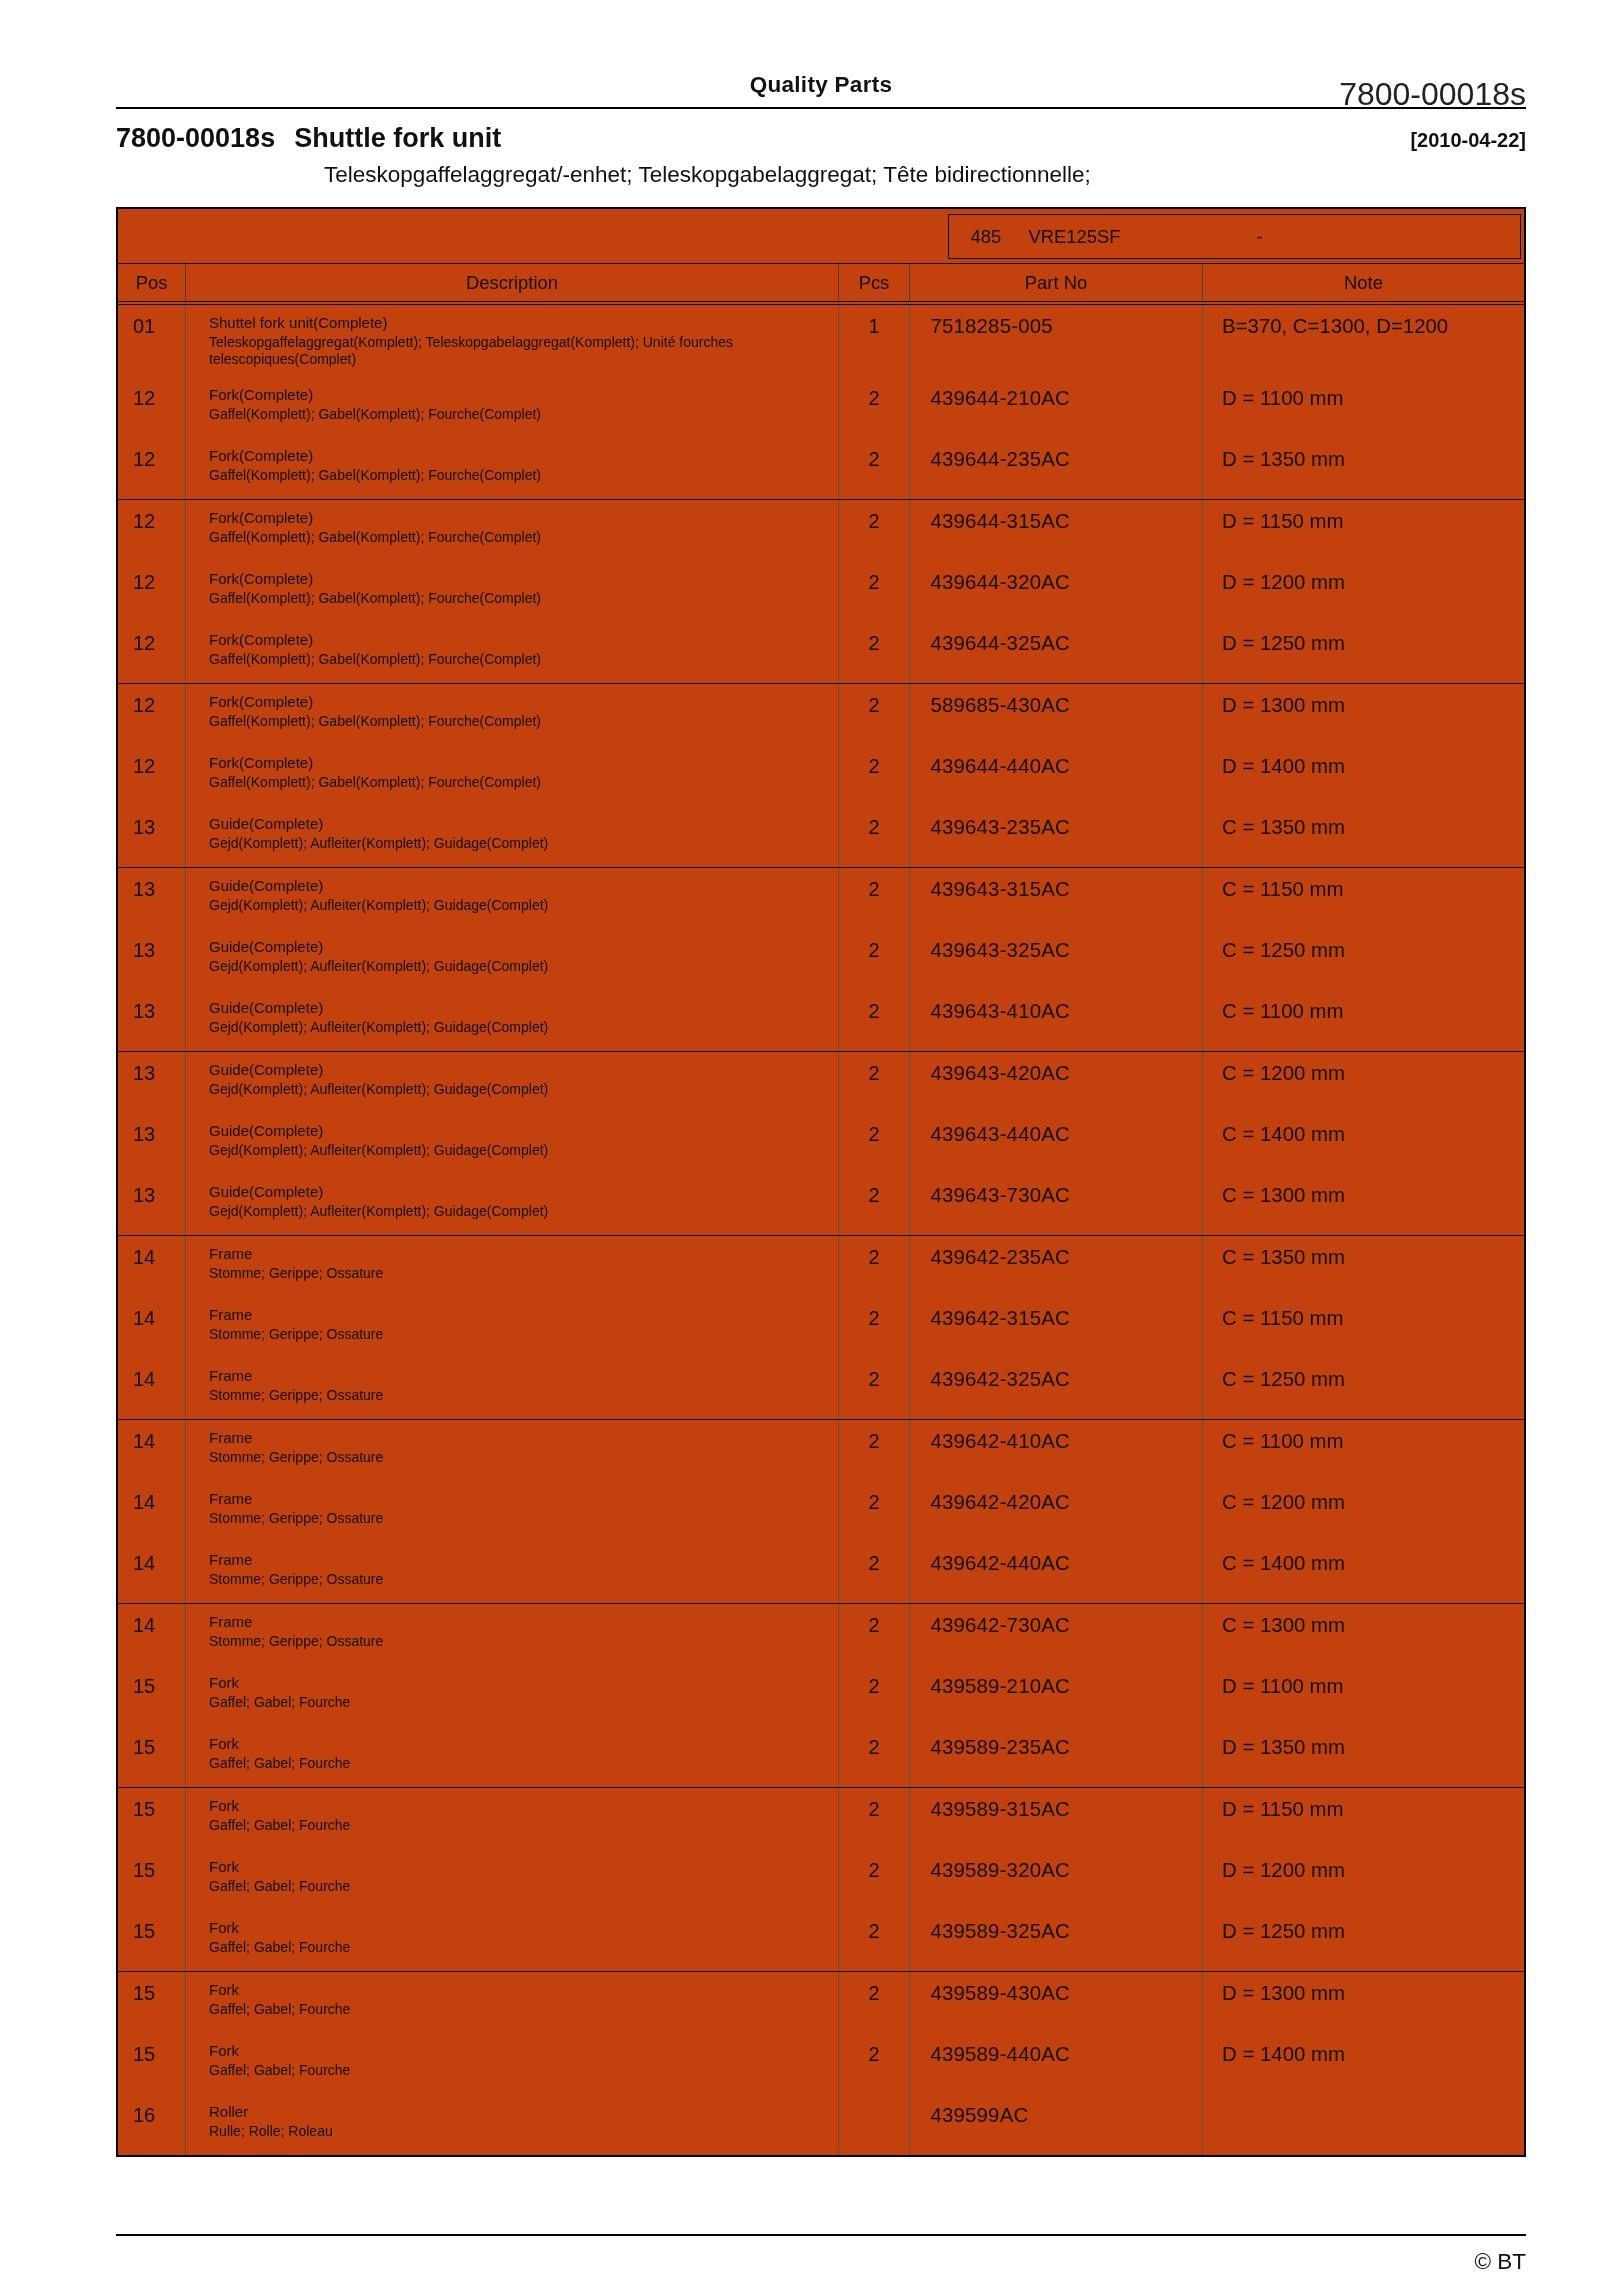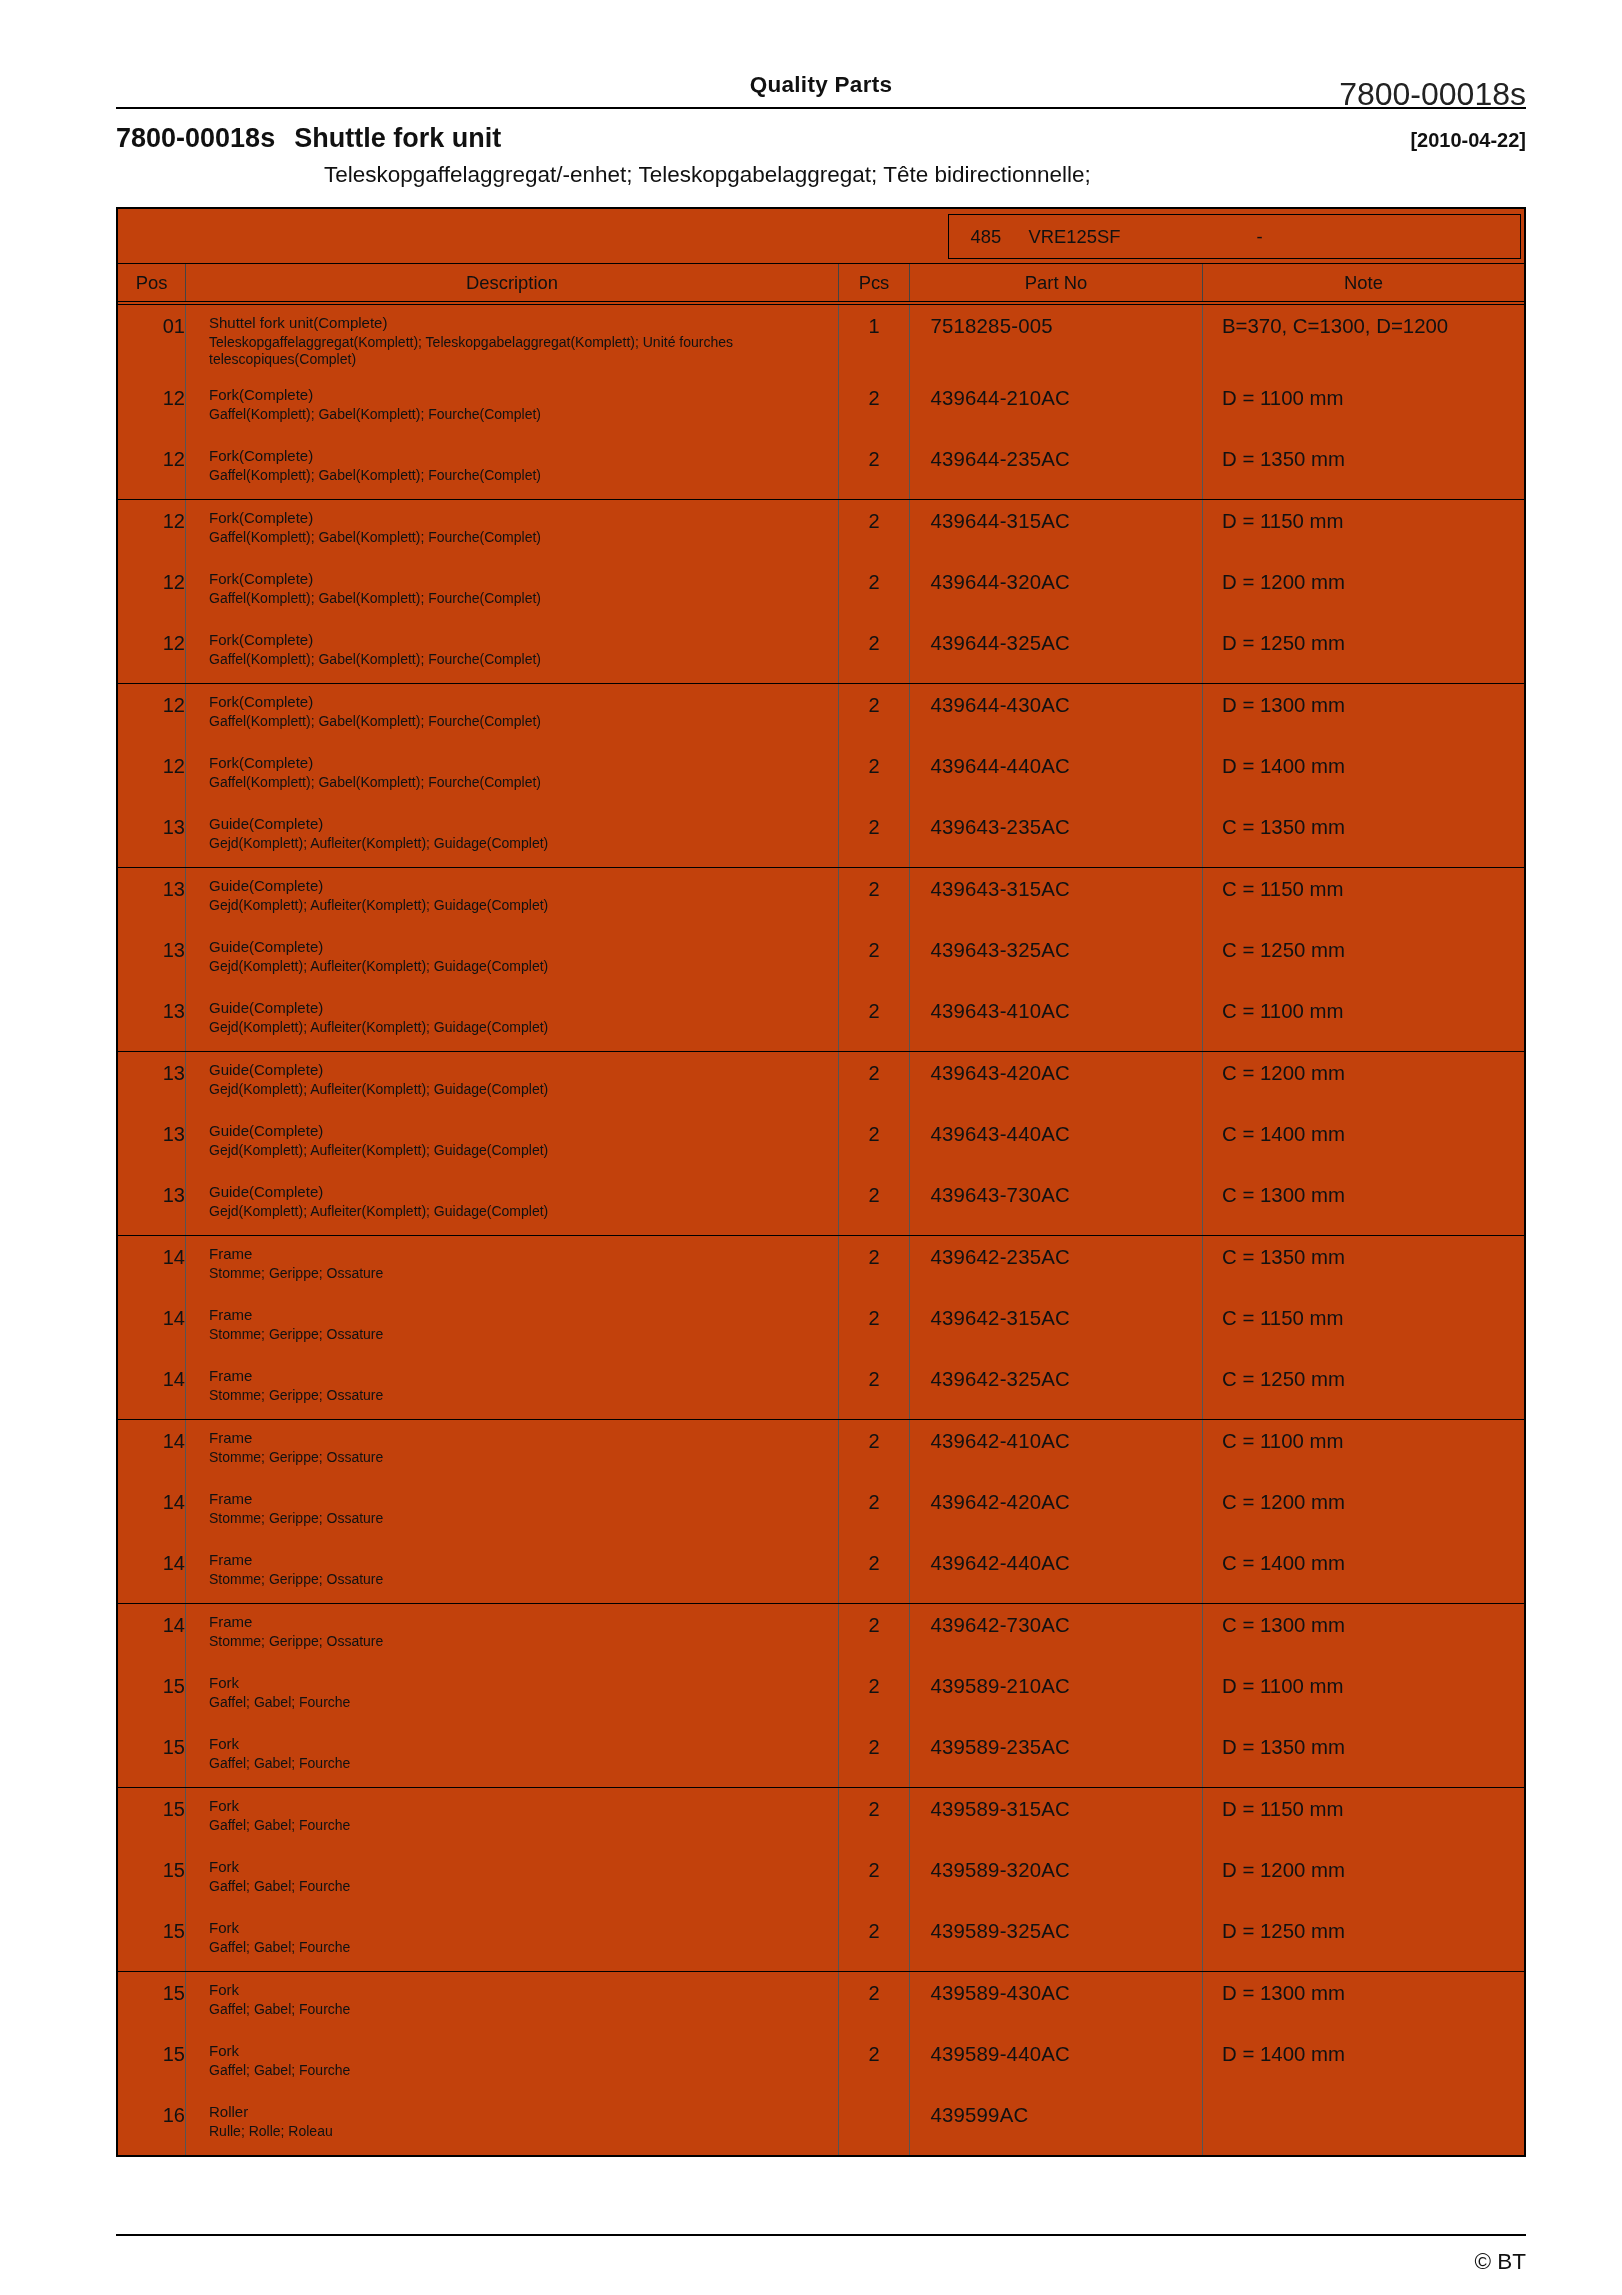--- a/index.html
+++ b/index.html
@@ -90,23 +90,24 @@
   .header-row .hcell:last-child { border-right: none; }
 
   .group { border-bottom: 1.4px solid #000; }
   .group:last-child { border-bottom: none; }
 
   .row { min-height: 61px; }
   .cell { border-right: 0.7px solid #555; }
   .cell:last-child { border-right: none; }
 
   .cell.pos {
-    text-align: right;
+    text-align: left;
     font-size: 20px;
     padding-top: 10.2px;
+    margin-left: 15px;
   }
   .cell.desc { padding: 9.5px 13.6px 8.2px 23px; }
   .cell.desc .main { font-size: 15px; line-height: 1.2; }
   .cell.desc .sub  { font-size: 14px; line-height: 1.22; margin-top: 2px; color: #111; }
   .cell.pcs {
     text-align: center;
     font-size: 20px;
     padding-top: 10.2px;
   }
   .cell.part {
@@ -235,21 +236,21 @@
   </div>
 </div>
         <div class="group">
   <div class="grid-row row">
     <div class="cell pos">12</div>
     <div class="cell desc">
       <div class="main">Fork(Complete)</div>
       <div class="sub">Gaffel(Komplett); Gabel(Komplett); Fourche(Complet)</div>
     </div>
     <div class="cell pcs">2</div>
-    <div class="cell part">439644-430AC</div>
+    <div class="cell part">589685-430AC</div>
     <div class="cell note">D = 1300 mm</div>
   </div>
 
   <div class="grid-row row">
     <div class="cell pos">12</div>
     <div class="cell desc">
       <div class="main">Fork(Complete)</div>
       <div class="sub">Gaffel(Komplett); Gabel(Komplett); Fourche(Complet)</div>
     </div>
     <div class="cell pcs">2</div>

